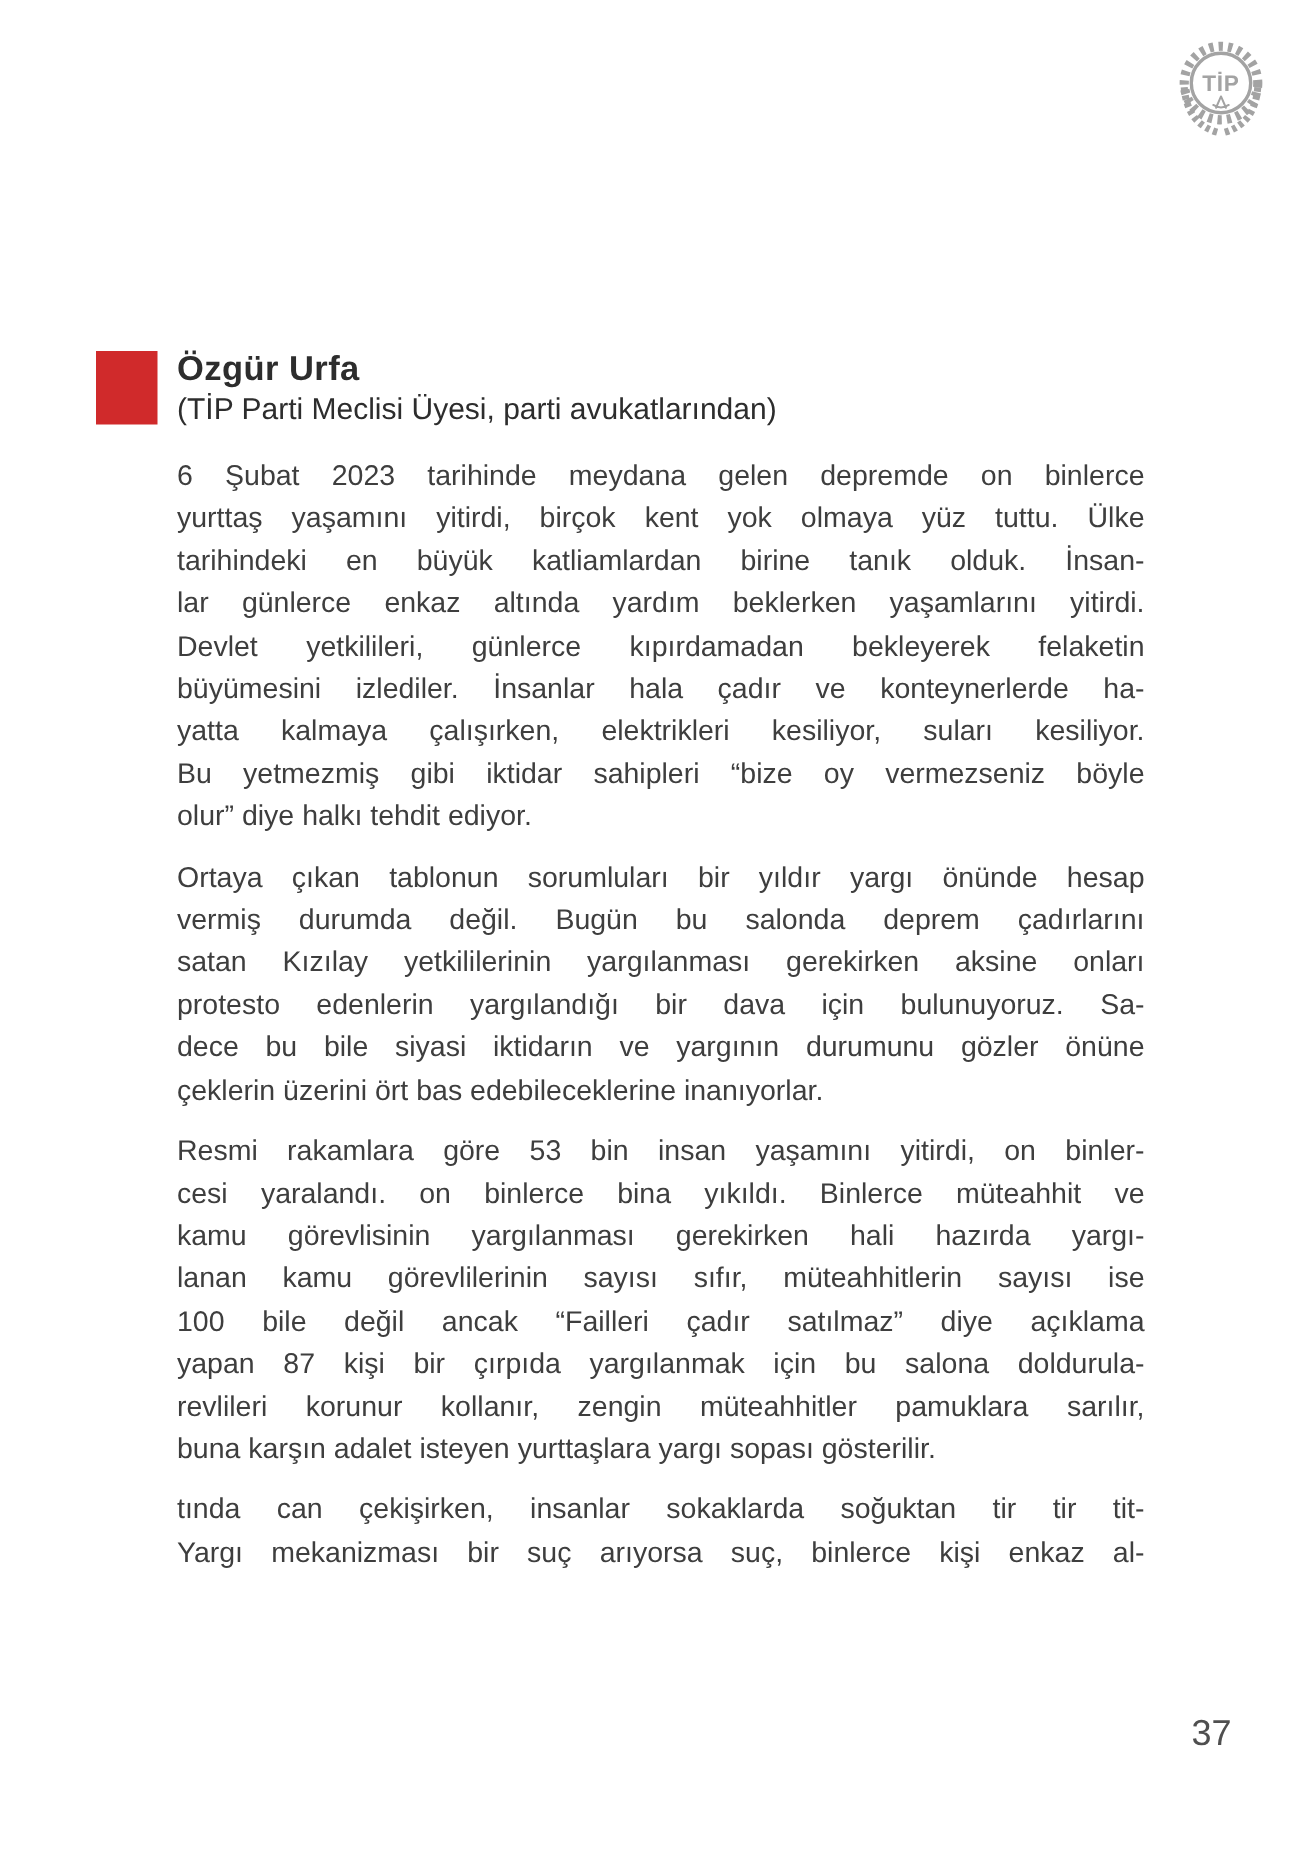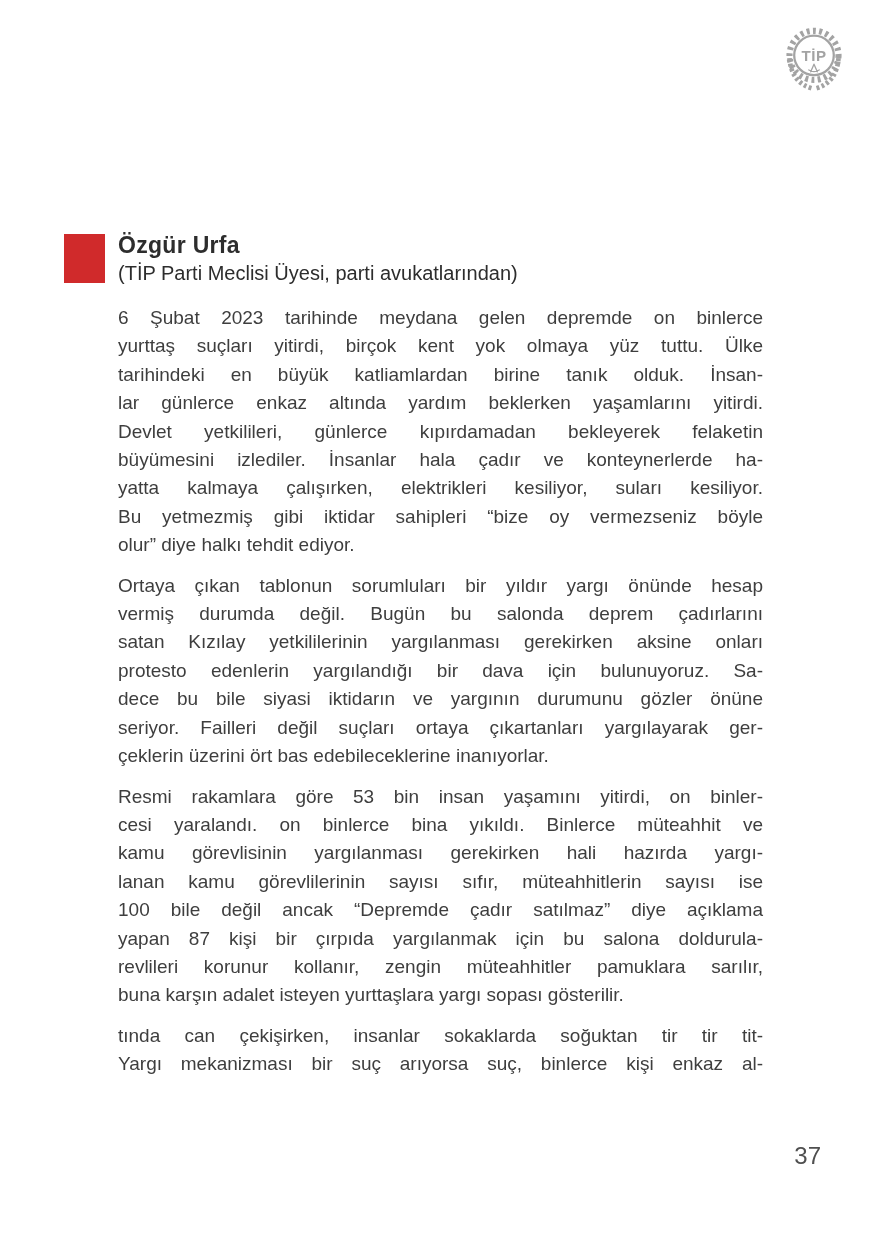--- a/index.html
+++ b/index.html
@@ -126,44 +126,43 @@
   </div>
 
   <div class="accent-square"></div>
 
   <div class="content">
     <h1 class="title">Özgür Urfa</h1>
     <div class="subtitle">(TİP Parti Meclisi Üyesi, parti avukatlarından)</div>
     <div class="body">
         <div class="para">
           <div class="line">6 Şubat 2023 tarihinde meydana gelen depremde on binlerce</div>
-          <div class="line">yurttaş suçları yitirdi, birçok kent yok olmaya yüz tuttu. Ülke</div>
+          <div class="line">yurttaş yaşamını yitirdi, birçok kent yok olmaya yüz tuttu. Ülke</div>
           <div class="line">tarihindeki en büyük katliamlardan birine tanık olduk. İnsan-</div>
           <div class="line">lar günlerce enkaz altında yardım beklerken yaşamlarını yitirdi.</div>
           <div class="line">Devlet yetkilileri, günlerce kıpırdamadan bekleyerek felaketin</div>
           <div class="line">büyümesini izlediler. İnsanlar hala çadır ve konteynerlerde ha-</div>
           <div class="line">yatta kalmaya çalışırken, elektrikleri kesiliyor, suları kesiliyor.</div>
           <div class="line">Bu yetmezmiş gibi iktidar sahipleri “bize oy vermezseniz böyle</div>
           <div class="line last">olur” diye halkı tehdit ediyor.</div>
         </div>
         <div class="para">
           <div class="line">Ortaya çıkan tablonun sorumluları bir yıldır yargı önünde hesap</div>
           <div class="line">vermiş durumda değil. Bugün bu salonda deprem çadırlarını</div>
           <div class="line">satan Kızılay yetkililerinin yargılanması gerekirken aksine onları</div>
           <div class="line">protesto edenlerin yargılandığı bir dava için bulunuyoruz. Sa-</div>
           <div class="line">dece bu bile siyasi iktidarın ve yargının durumunu gözler önüne</div>
-          <div class="line">seriyor. Failleri değil suçları ortaya çıkartanları yargılayarak ger-</div>
           <div class="line last">çeklerin üzerini ört bas edebileceklerine inanıyorlar.</div>
         </div>
         <div class="para">
           <div class="line">Resmi rakamlara göre 53 bin insan yaşamını yitirdi, on binler-</div>
           <div class="line">cesi yaralandı. on binlerce bina yıkıldı. Binlerce müteahhit ve</div>
           <div class="line">kamu görevlisinin yargılanması gerekirken hali hazırda yargı-</div>
           <div class="line">lanan kamu görevlilerinin sayısı sıfır, müteahhitlerin sayısı ise</div>
-          <div class="line">100 bile değil ancak “Depremde çadır satılmaz” diye açıklama</div>
+          <div class="line">100 bile değil ancak “Failleri çadır satılmaz” diye açıklama</div>
           <div class="line">yapan 87 kişi bir çırpıda yargılanmak için bu salona doldurula-</div>
           <div class="line">revlileri korunur kollanır, zengin müteahhitler pamuklara sarılır,</div>
           <div class="line last">buna karşın adalet isteyen yurttaşlara yargı sopası gösterilir.</div>
         </div>
         <div class="para">
           <div class="line">tında can çekişirken, insanlar sokaklarda soğuktan tir tir tit-</div>
           <div class="line">Yargı mekanizması bir suç arıyorsa suç, binlerce kişi enkaz al-</div>
         </div>
       </div>
   </div>

